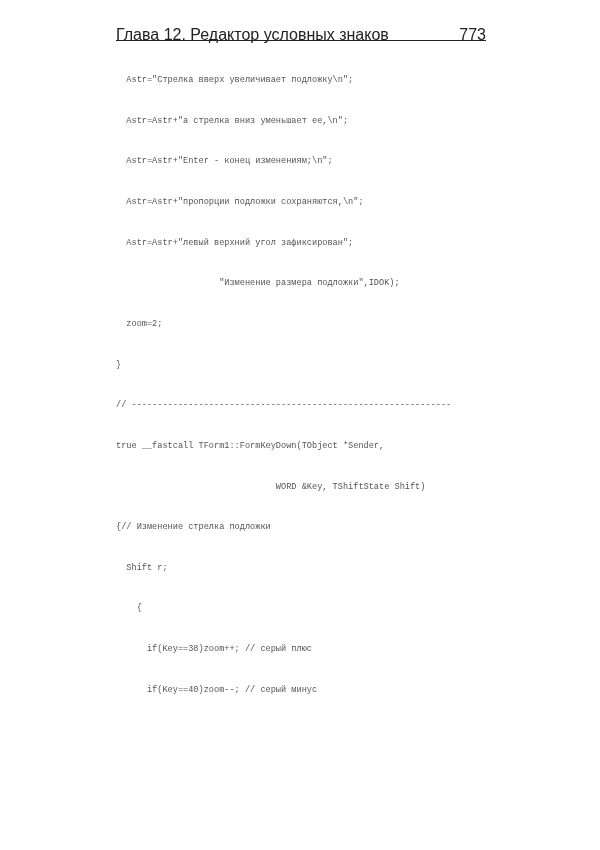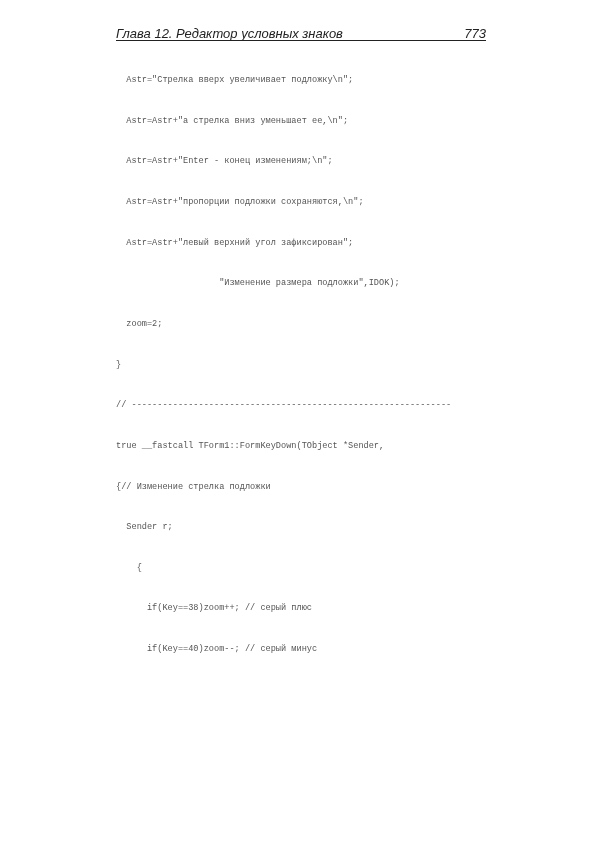--- a/index.html
+++ b/index.html
@@ -1,21 +1,21 @@
 <!DOCTYPE html>
 <html><head>
   <meta charset="utf-8">
   <style>
     html, body { margin: 0; padding: 0; background: #ffffff; }
     body { width: 600px; height: 850px; position: relative; overflow: hidden; }
     .page-header {
       position: absolute; left: 116px; top: 26px; width: 370px; height: 14px;
       border-bottom: 1px solid #222;
-      font-family: "Liberation Sans", sans-serif; font-style: italic;
-      font-size: 13px; color: #222;
+      font-family: "Liberation Sans", sans-serif; 
+      font-size: 16px; color: #222;
     }
     .page-header .title { position: absolute; left: 0; top: 0; }
     .page-header .num { position: absolute; right: 0; top: 0; }
     .code {
       position: absolute; left: 116px; top: 47px; width: 380px;
       font-family: "Liberation Mono", monospace;
       font-size: 8.6px; line-height: 13.55px; color: #555;
       white-space: pre; margin: 0;
     }
     .code-line { display: block; height: 13.55px; }
@@ -32,22 +32,23 @@
   <span class="code-line">  Astr="Стрелка вверх увеличивает подложку\n";</span>
   <span class="code-line">  Astr=Astr+"а стрелка вниз уменьшает ее,\n";</span>
   <span class="code-line">  Astr=Astr+"Enter - конец изменениям;\n";</span>
   <span class="code-line">  Astr=Astr+"пропорции подложки сохраняются,\n";</span>
   <span class="code-line">  Astr=Astr+"левый верхний угол зафиксирован";</span>
   <span class="code-line">                    "Изменение размера подложки",IDOK);</span>
   <span class="code-line">  zoom=2;</span>
   <span class="code-line">}</span>
   <span class="code-line">// --------------------------------------------------------------</span>
   <span class="code-line">true __fastcall TForm1::FormKeyDown(TObject *Sender,</span>
+  <span class="code-line">                               WORD &amp;Key, TShiftState Shift)</span>
   <span class="code-line">{// Изменение стрелка подложки</span>
-  <span class="code-line">  Sender r;</span>
+  <span class="code-line">  Shift r;</span>
   <span class="code-line">    {</span>
   <span class="code-line">      if(Key==38)zoom++; // серый плюс</span>
   <span class="code-line">      if(Key==40)zoom--; // серый минус</span>
   
   
   
   
   
   
   

